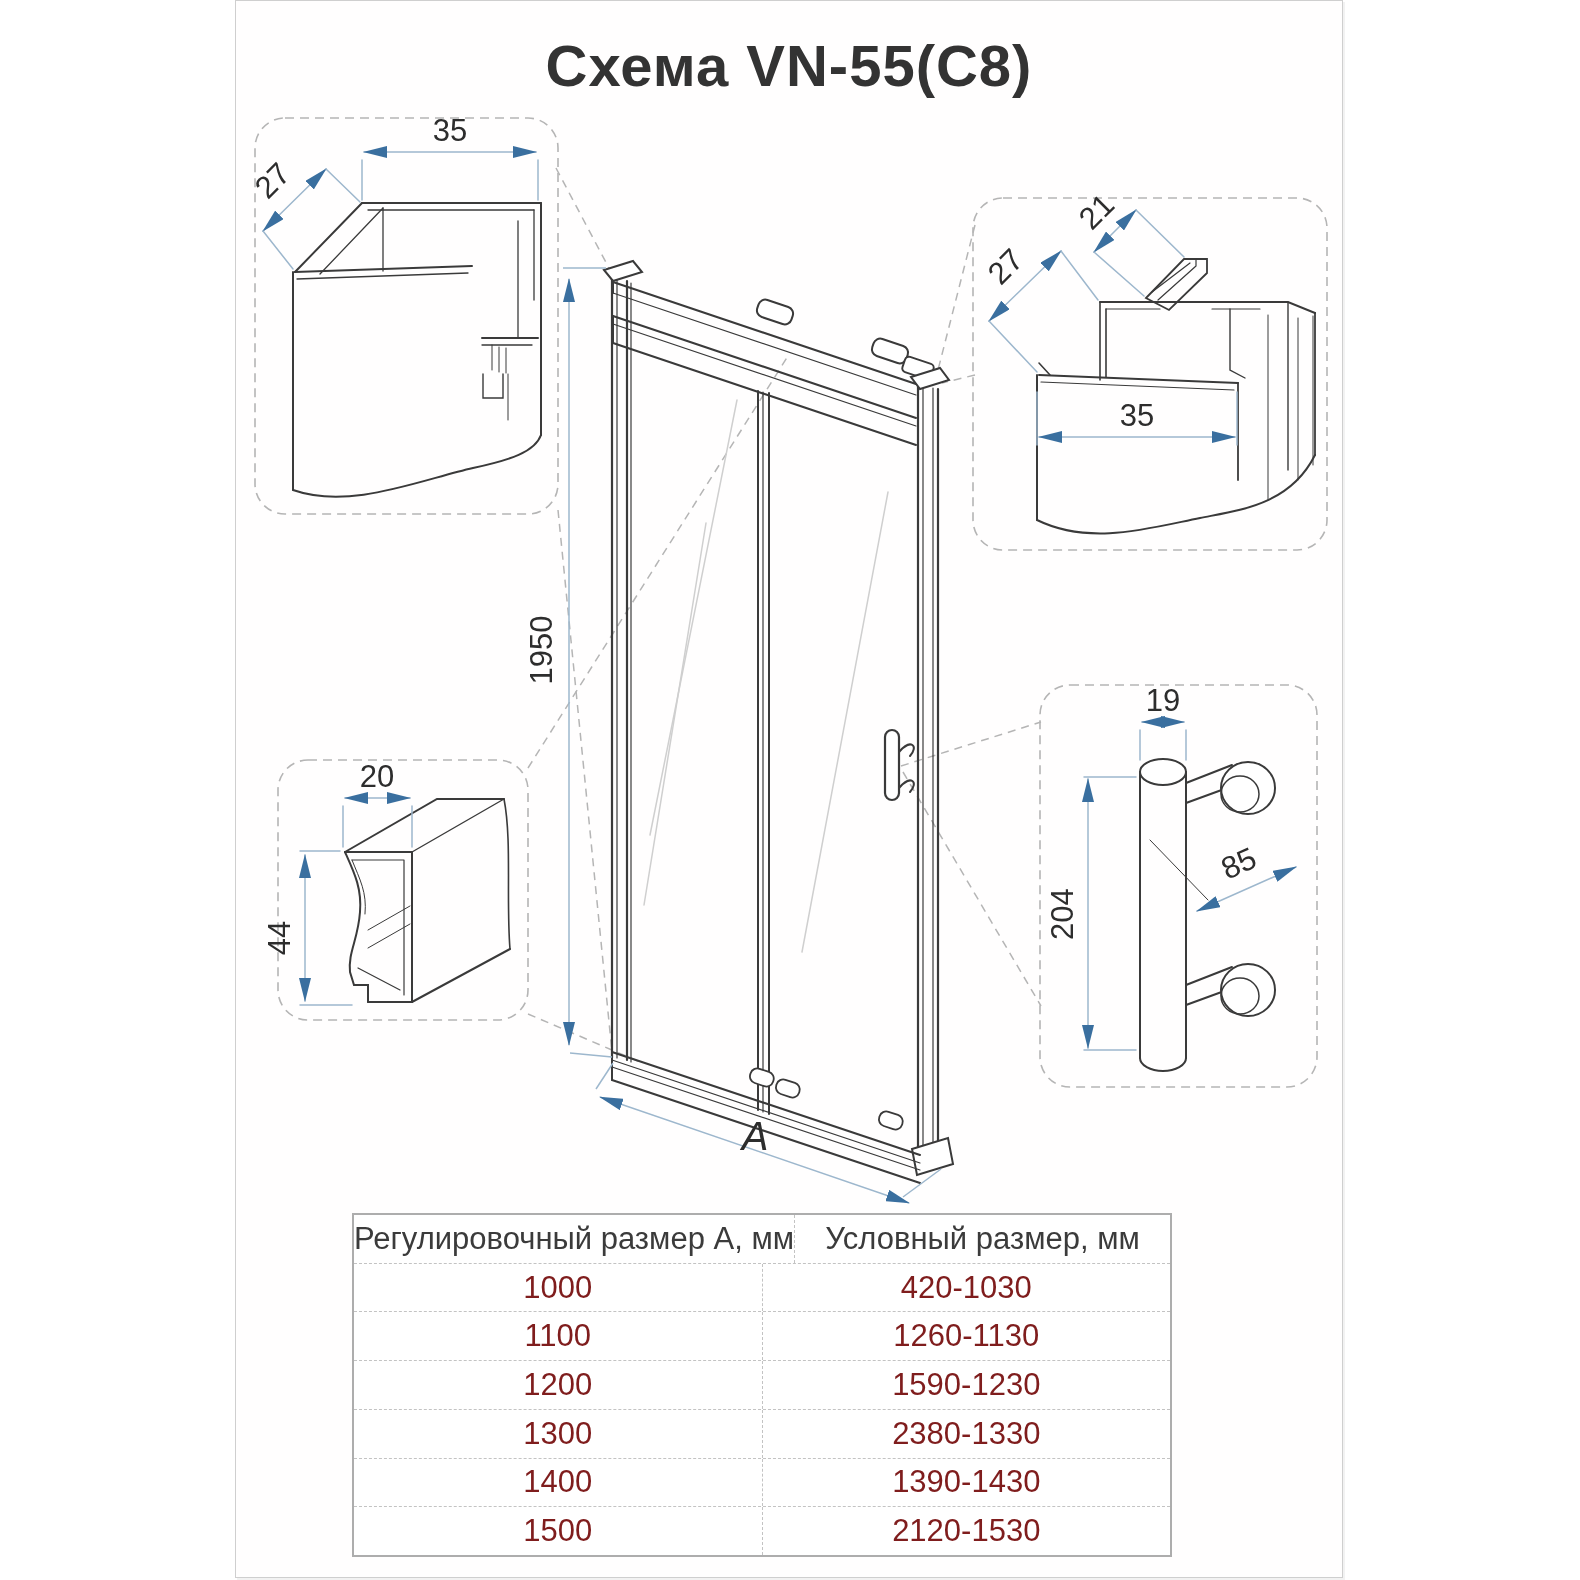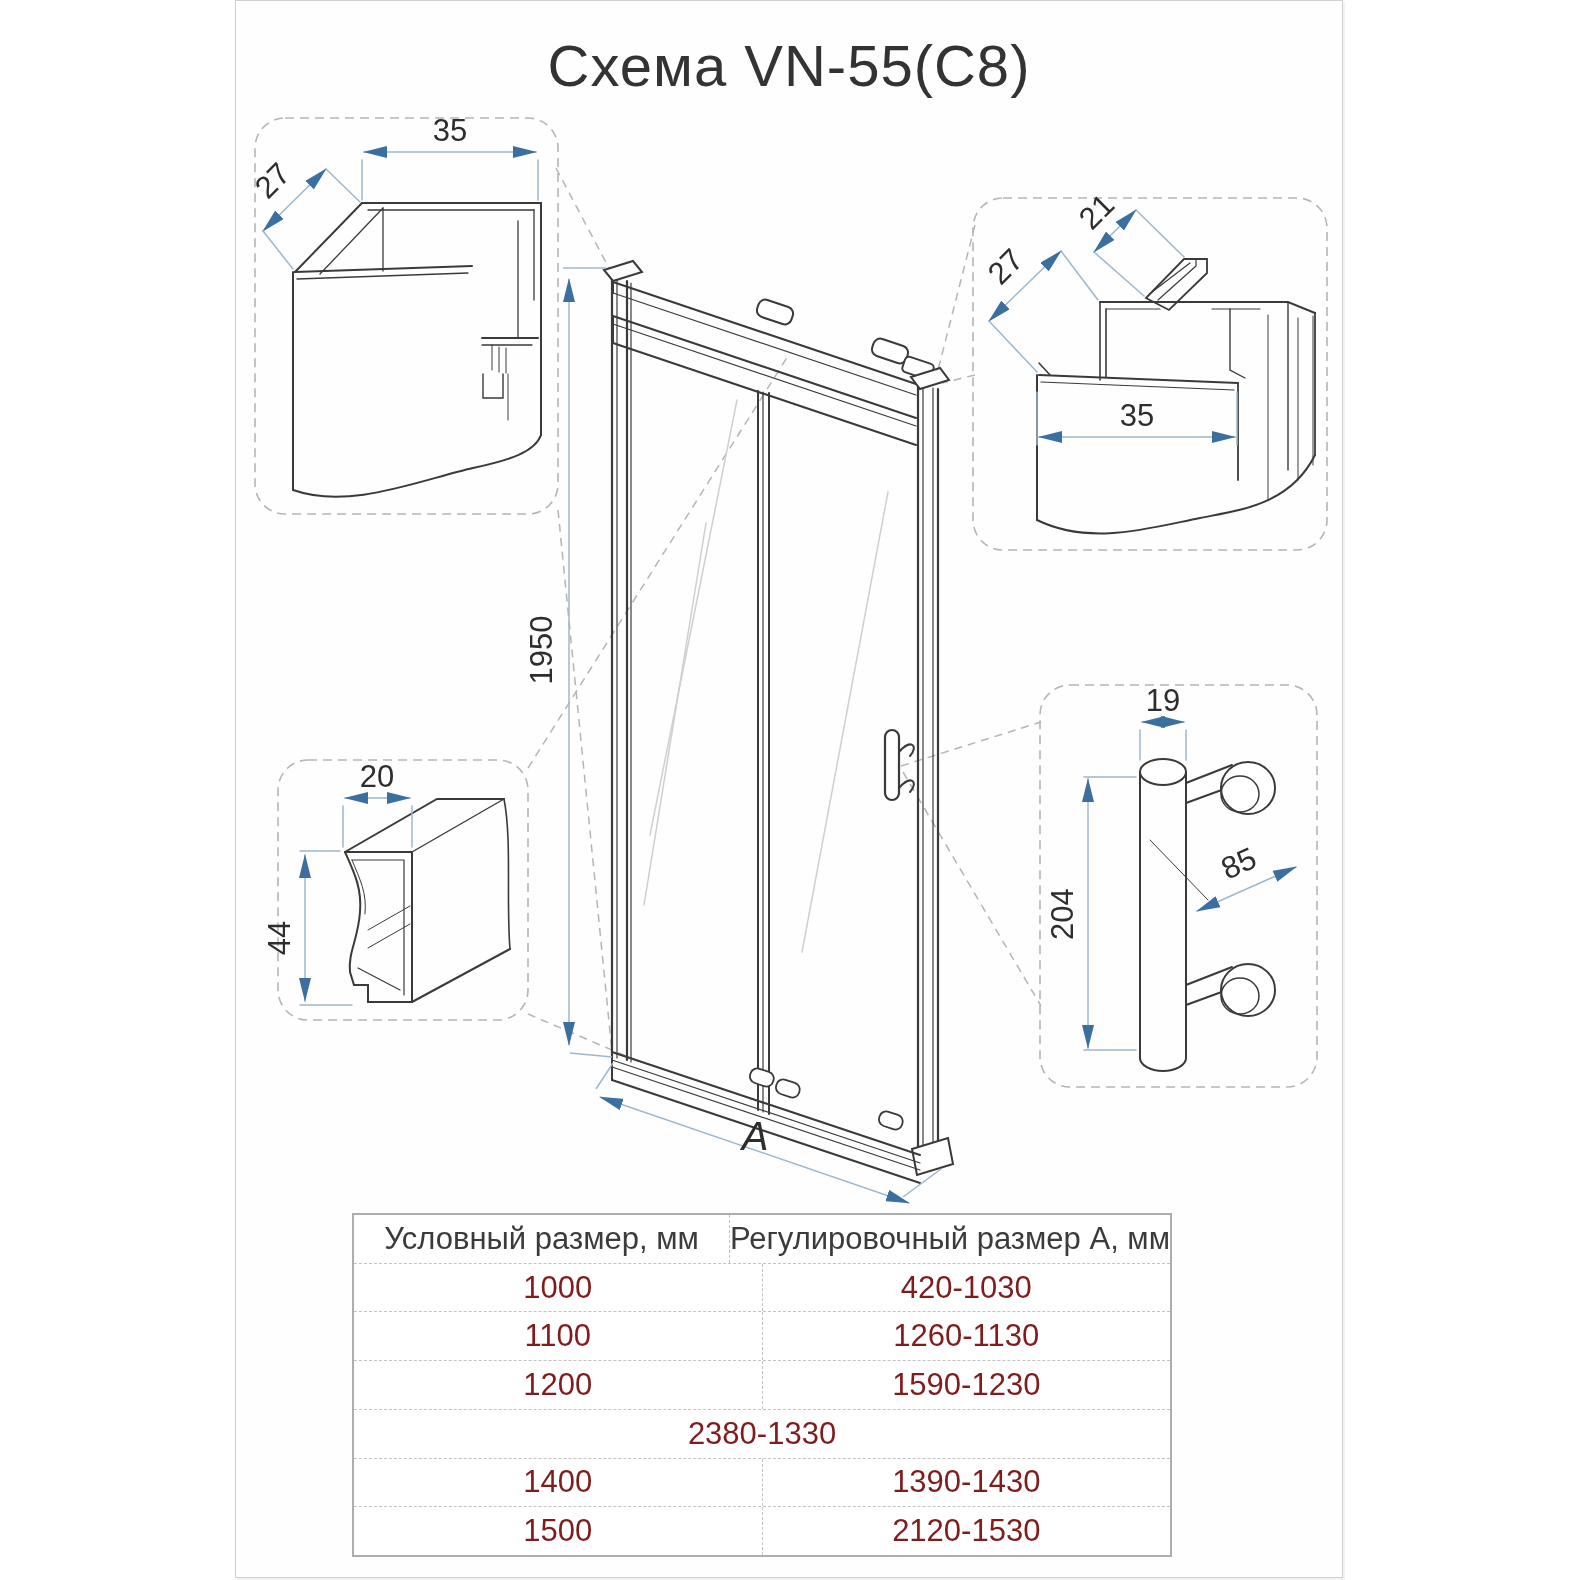--- a/index.html
+++ b/index.html
@@ -1,21 +1,21 @@
 <!DOCTYPE html>
 <html><head>
 <meta charset="utf-8">
 <style>
   html,body{margin:0;padding:0;background:#ffffff;}
   #canvas{position:relative;width:1580px;height:1580px;background:#ffffff;overflow:hidden;
           font-family:"Liberation Sans",sans-serif;}
   #page{position:absolute;left:235px;top:0px;width:1106px;height:1576px;background:#fffefe;
         border:1px solid #cfcfcf;box-shadow:2px 2px 0 rgba(0,0,0,0.05);}
   #title{position:absolute;left:235px;top:32px;width:1108px;text-align:center;
-         font-size:58px;font-weight:400;color:#333;letter-spacing:1px;}
+         font-size:58px;font-weight:700;color:#333;letter-spacing:1px;}
   svg{position:absolute;left:0;top:0;}
   svg text{font-family:"Liberation Sans",sans-serif;fill:#2d2d2d;}
   .dimtxt{font-size:31px;}
   .atxt{font-size:40px;font-style:italic;}
   
   #sizetable{position:absolute;left:352px;top:1213px;width:816px;height:340px;
              border:2px solid #adadad;display:flex;flex-direction:column;background:#fff;}
   .trow{display:flex;flex:1;border-top:1px dashed #c3c3c3;}
   .trow:first-child{border-top:none;}
   .tcell{flex:1;display:flex;align-items:center;justify-content:center;
@@ -251,36 +251,37 @@
         <path d="M1197,911 L1296,867" marker-start="url(#ar)" marker-end="url(#ar)"></path>
       </g>
       <text class="dimtxt" x="1163" y="711" text-anchor="middle" stroke="none">19</text>
       <text class="dimtxt" x="1073" y="914" text-anchor="middle" transform="rotate(-90 1073 914)" stroke="none">204</text>
       <text class="dimtxt" x="1243" y="873" text-anchor="middle" transform="rotate(-24 1243 873)" stroke="none">85</text>
     </g>
   </svg>
 
   <div id="sizetable">
     <div class="trow">
+      <div class="tcell thead">Регулировочный размер А, мм</div>
       <div class="tcell thead">Условный размер, мм</div>
-      <div class="tcell thead">Регулировочный размер А, мм</div>
     </div>
     <div class="trow">
       <div class="tcell">1000</div>
       <div class="tcell">420-1030</div>
     </div>
     <div class="trow">
       <div class="tcell">1100</div>
       <div class="tcell">1260-1130</div>
     </div>
     <div class="trow">
       <div class="tcell">1200</div>
       <div class="tcell">1590-1230</div>
     </div>
     <div class="trow">
+      <div class="tcell">1300</div>
       <div class="tcell">2380-1330</div>
     </div>
     <div class="trow">
       <div class="tcell">1400</div>
       <div class="tcell">1390-1430</div>
     </div>
     <div class="trow">
       <div class="tcell">1500</div>
       <div class="tcell">2120-1530</div>
     </div>

